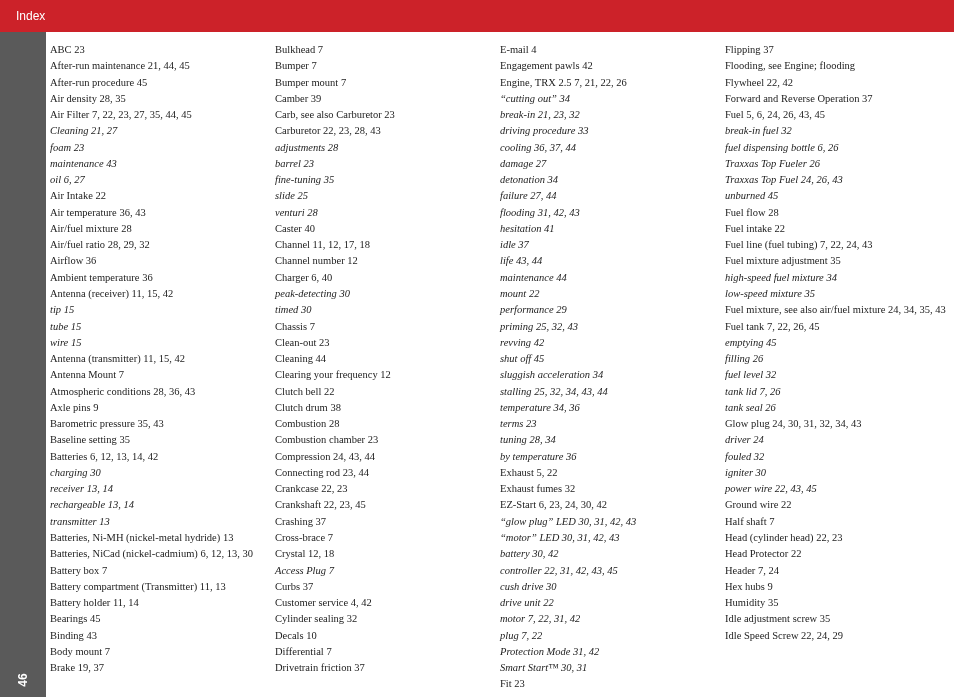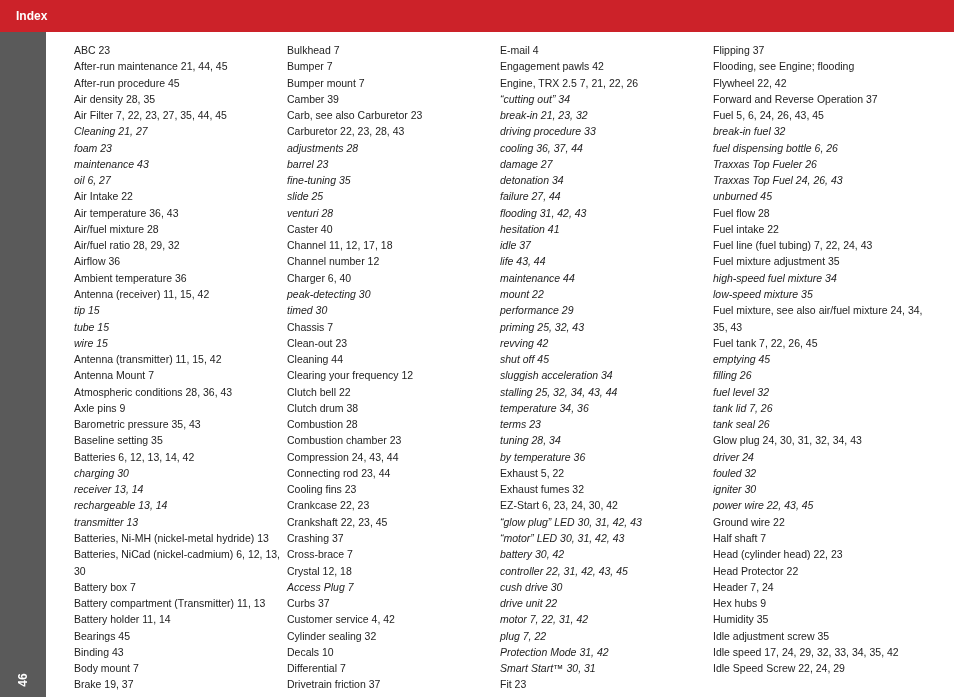--- a/index.html
+++ b/index.html
@@ -8,21 +8,21 @@
       height: 697px;
       font-family: Arial, Helvetica, sans-serif;
       font-size: 11px;
       background: #fff;
       display: flex;
       flex-direction: column;
     }
     .header {
       background: #cc2229;
       color: white;
-      font-weight: bold;
+      font-weight: normal;
       font-size: 12px;
       padding: 8px 16px;
       min-height: 32px;
       display: flex;
       align-items: center;
     }
     .content-area {
       display: flex;
       flex: 1;
       overflow: hidden;
@@ -38,24 +38,25 @@
       flex-shrink: 0;
     }
     .page-number {
       color: white;
       font-weight: bold;
       font-size: 12px;
       transform: rotate(-90deg);
     }
     .index-content {
       flex: 1;
-      padding: 10px 28px;
+      padding: 10px 4px;
       display: flex;
       gap: 0;
       overflow: hidden;
+      font-family: Liberation Serif, serif;
     }
     .index-column {
       flex: 1;
       line-height: 1.55;
       color: #222;
       font-size: 10.5px;
     }
     .index-column p {
       margin: 0;
       padding: 0;
@@ -143,21 +144,20 @@
         <p>Chassis 7</p>
         <p>Clean-out 23</p>
         <p>Cleaning 44</p>
         <p>Clearing your frequency 12</p>
         <p>Clutch bell 22</p>
         <p>Clutch drum 38</p>
         <p>Combustion 28</p>
         <p>Combustion chamber 23</p>
         <p>Compression 24, 43, 44</p>
         <p>Connecting rod 23, 44</p>
-        <p>Cooling fins 23</p>
         <p>Crankcase 22, 23</p>
         <p>Crankshaft 22, 23, 45</p>
         <p>Crashing 37</p>
         <p>Cross-brace 7</p>
         <p>Crystal 12, 18</p>
         <p class="indent-1">Access Plug 7</p>
         <p>Curbs 37</p>
         <p>Customer service 4, 42</p>
         <p>Cylinder sealing 32</p>
         <p>Decals 10</p>
@@ -236,17 +236,16 @@
         <p class="indent-1">igniter 30</p>
         <p class="indent-1">power wire 22, 43, 45</p>
         <p>Ground wire 22</p>
         <p>Half shaft 7</p>
         <p>Head (cylinder head) 22, 23</p>
         <p>Head Protector 22</p>
         <p>Header 7, 24</p>
         <p>Hex hubs 9</p>
         <p>Humidity 35</p>
         <p>Idle adjustment screw 35</p>
-        <p>Idle speed 17, 24, 29, 32, 33, 34, 35, 42</p>
         <p>Idle Speed Screw 22, 24, 29</p>
       </div>
     </div>
 </div>
 
 </body></html>

